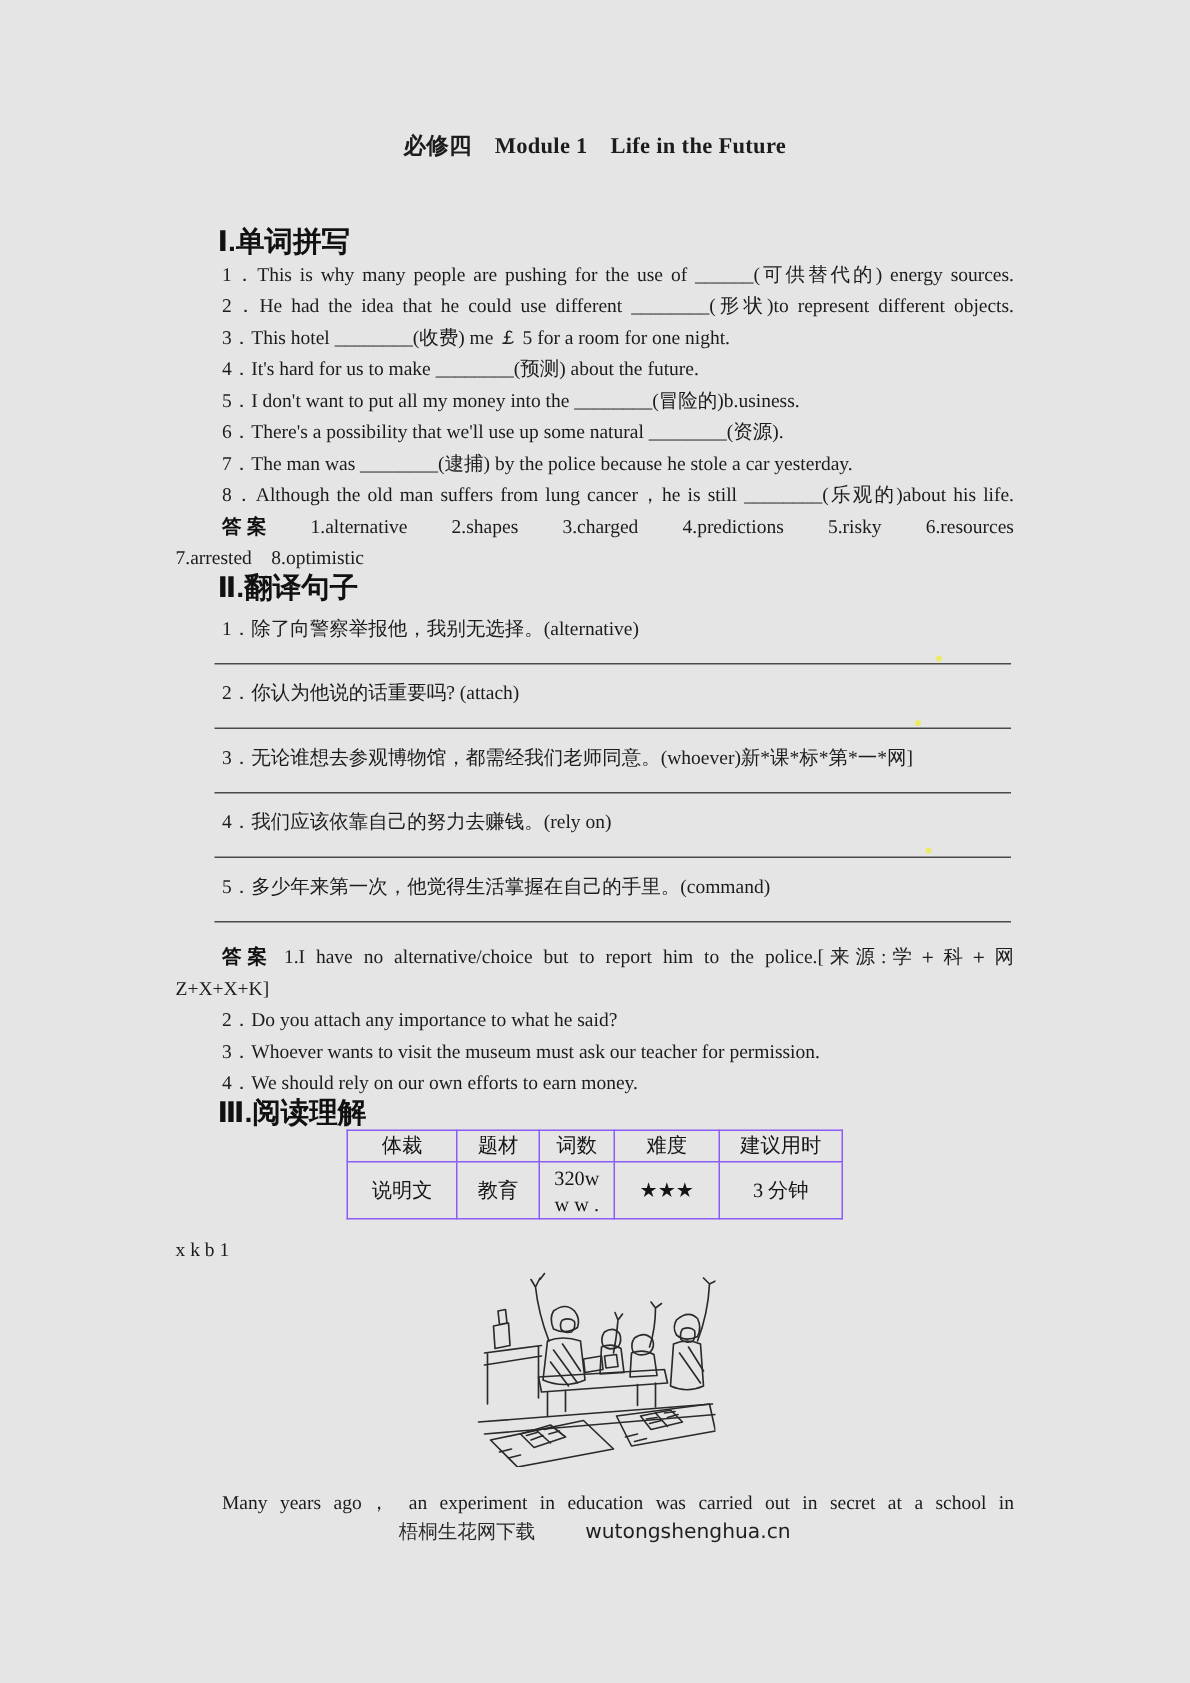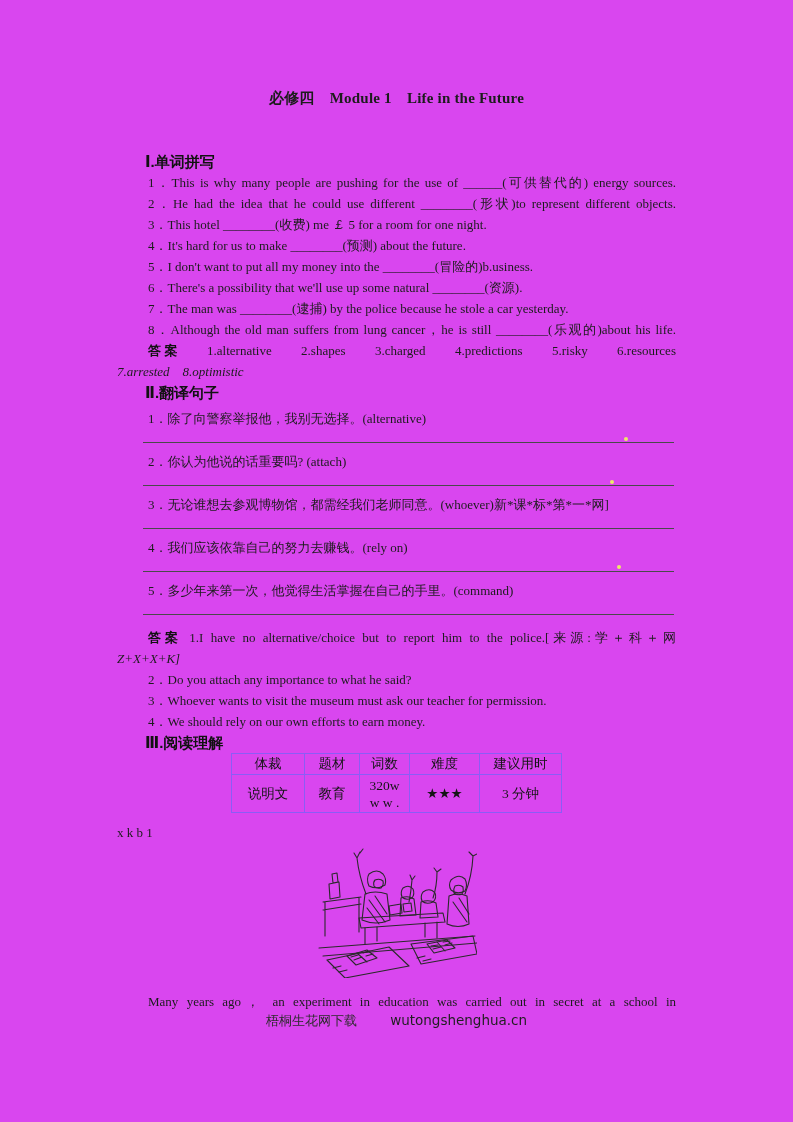--- a/index.html
+++ b/index.html
@@ -1,33 +1,33 @@
 <!DOCTYPE html>
 <html><head>
 <meta charset="utf-8">
 <style>
   html,body{margin:0;padding:0;background:#ffffff;}
   .page{
-    position:relative;width:793px;height:1122px;background:#d946ef;
+    position:relative;width:793px;height:1122px;background:#e5e5e5;
     font-family:"Liberation Serif","DejaVu Serif",serif;
     font-size:13px;color:#1c1c1c;overflow:hidden;
   }
   .content{position:absolute;left:117px;top:88px;width:559px;}
   .doc-title{
     height:21px;line-height:21px;text-align:center;
     font-weight:bold;font-size:15px;margin-bottom:42px;letter-spacing:.2px;
   }
   .sec-heading{
     height:21px;line-height:21px;padding-left:28px;
     font-family:"Liberation Sans","DejaVu Sans",sans-serif;
-    font-weight:bold;font-size:15px;color:#111;
+    font-weight:bold;font-size:19px;color:#111;
   }
   .line{height:21px;line-height:21px;padding-left:31px;white-space:nowrap;overflow:visible;}
   .wrapline{height:21px;line-height:21px;padding-left:31px;overflow:hidden;}
-  .contline{height:21px;line-height:21px;padding-left:0;white-space:nowrap;font-style:italic;}
+  .contline{height:21px;line-height:21px;padding-left:0;white-space:nowrap;}
   .stretch{text-align:justify;text-align-last:justify;white-space:normal;}
   .ansrow{
     height:21px;line-height:21px;padding-left:31px;
     display:flex;justify-content:space-between;
   }
   .ans-label{
     font-family:"Liberation Sans","DejaVu Sans",sans-serif;
     font-weight:bold;color:#111;
   }
   .t-text{height:21px;line-height:21px;padding-left:31px;margin-top:8px;white-space:nowrap;}

